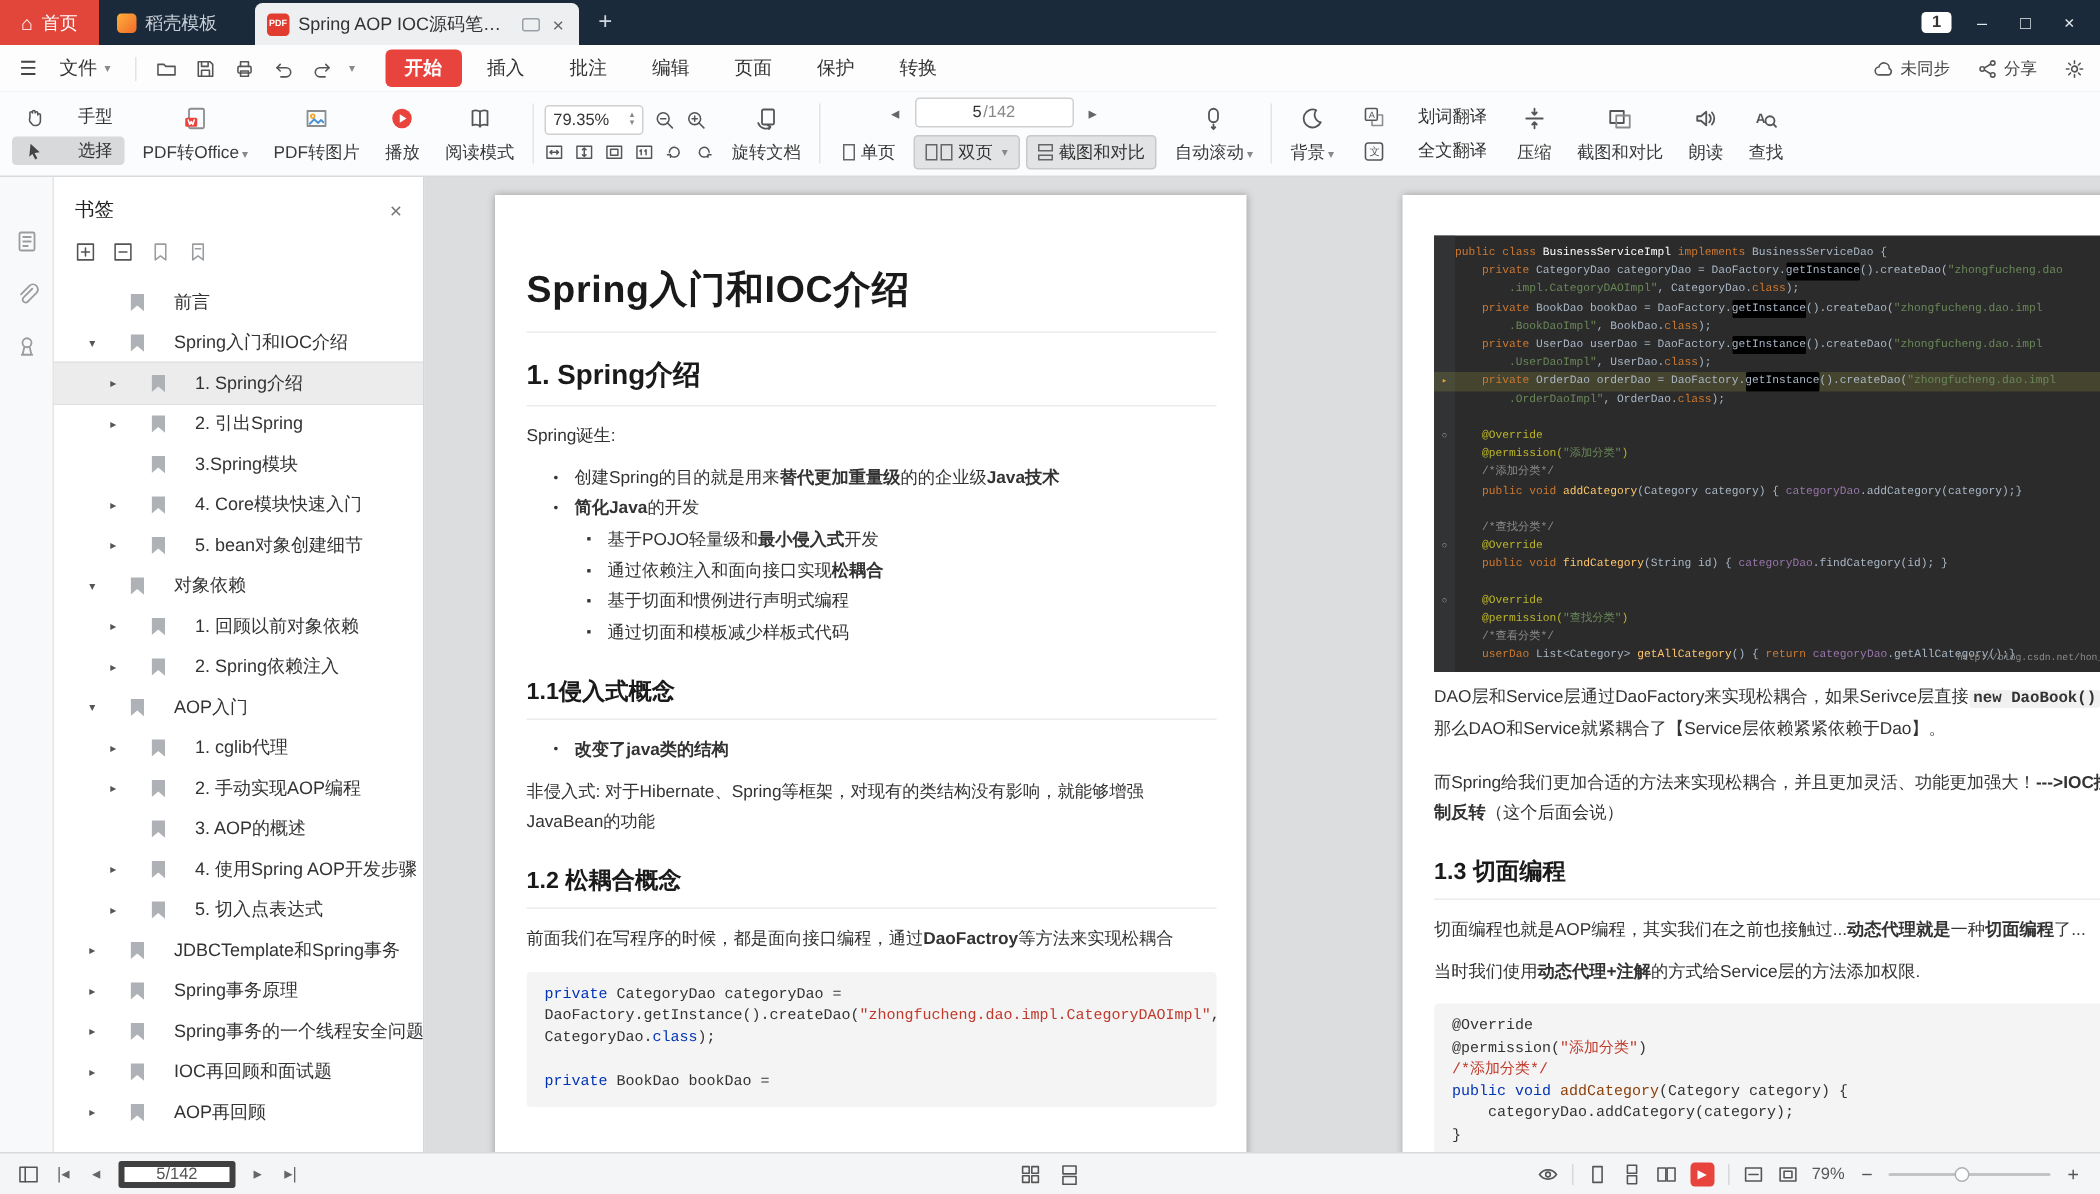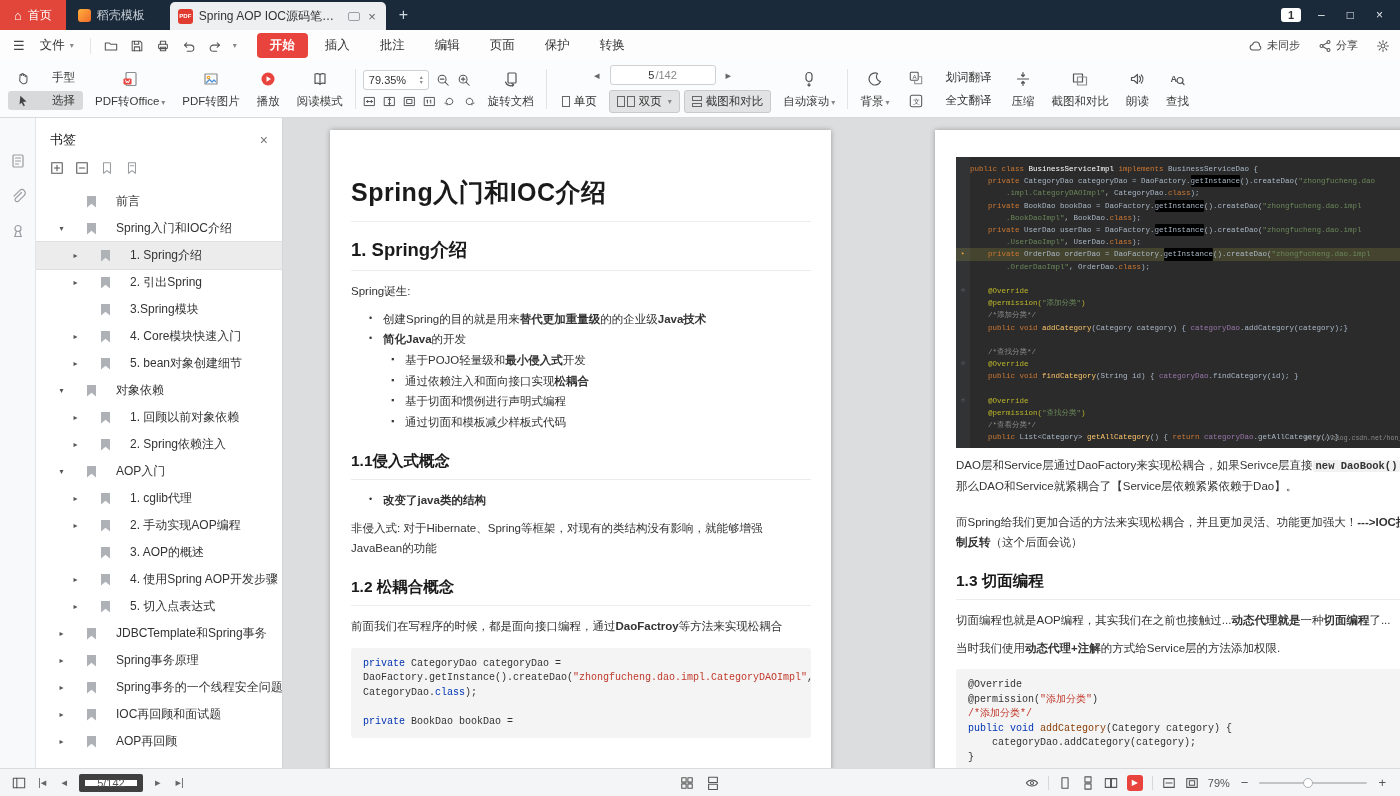--- a/index.html
+++ b/index.html
@@ -115,21 +115,21 @@
 .t-a{color:#bbb529}
 .t-c{color:#8a8a8a}
 .t-f{color:#ffc66b}
 .t-p{color:#9876aa}
 .t-w{color:#fff}
 .t-hl{background:#000000;border-radius:1px}
 .ide-wm{position:absolute;right:6px;bottom:3px;font-size:6.5px;color:#8a8a8a}
 
 
 .statusbar{position:absolute;bottom:0;left:0;right:0;height:28px;background:#f4f5f6;border-top:1px solid #d9dadc;display:flex;align-items:center;padding:0 12px;font-size:11px;color:#555;gap:9px}
-.sb-input{width:64px;height:18px;border:6px solid #404040;background:#fff;border-radius:2px;display:flex;align-items:center;justify-content:center}
+.sb-input{width:78px;height:18px;border:4px solid #404040;background:#fff;border-radius:2px;display:flex;align-items:center;justify-content:center}
 .sb-center{position:absolute;left:50%;transform:translateX(-50%);display:flex;gap:12px;align-items:center}
 .sb-right{margin-left:auto;display:flex;align-items:center;gap:9px}
 .sb-div{width:1px;height:14px;background:#d7d8da}
 .slideshow{width:16px;height:16px;background:#e8433c;border-radius:3px;display:flex;align-items:center;justify-content:center;color:#fff;font-size:8px}
 .slider{width:108px;height:2px;background:#c3c4c6;position:relative;border-radius:1px}
 .knob{position:absolute;left:40%;top:-4px;width:10px;height:10px;background:#fff;border:1px solid #aeb0b2;border-radius:50%}
 .zbtn{font-size:13px;color:#555;padding:0 2px}
 </style>
 </head>
 <body>
@@ -790,21 +790,21 @@
             <span class="t-a">    @permission(</span>
             <span class="t-s">"查找分类"</span>
             <span class="t-a">)</span>
           </div>
           <div class="iline">
             <span class="gut"></span>
             <span class="t-c">    /*查看分类*/</span>
           </div>
           <div class="iline">
             <span class="gut"></span>
-            <span class="t-k">    public </span>
+            <span class="t-k">    userDao </span>
             <span>List&lt;Category&gt; </span>
             <span class="t-f">getAllCategory</span>
             <span>() { </span>
             <span class="t-k">return </span>
             <span class="t-p">categoryDao</span>
             <span>.getAllCategory();}</span>
           </div>
         </div>
       <div class="ide-wm">http://blog.csdn.net/hon_3y</div>
     </div>

